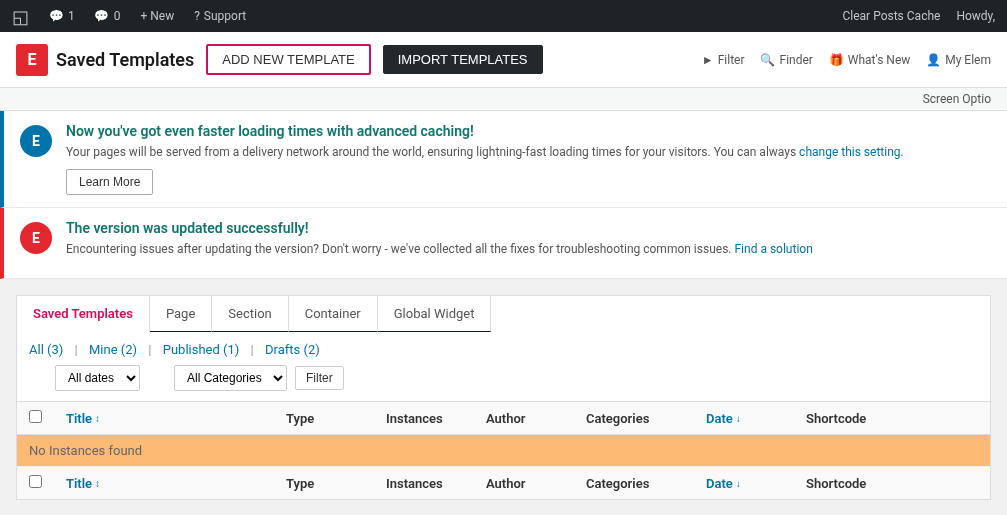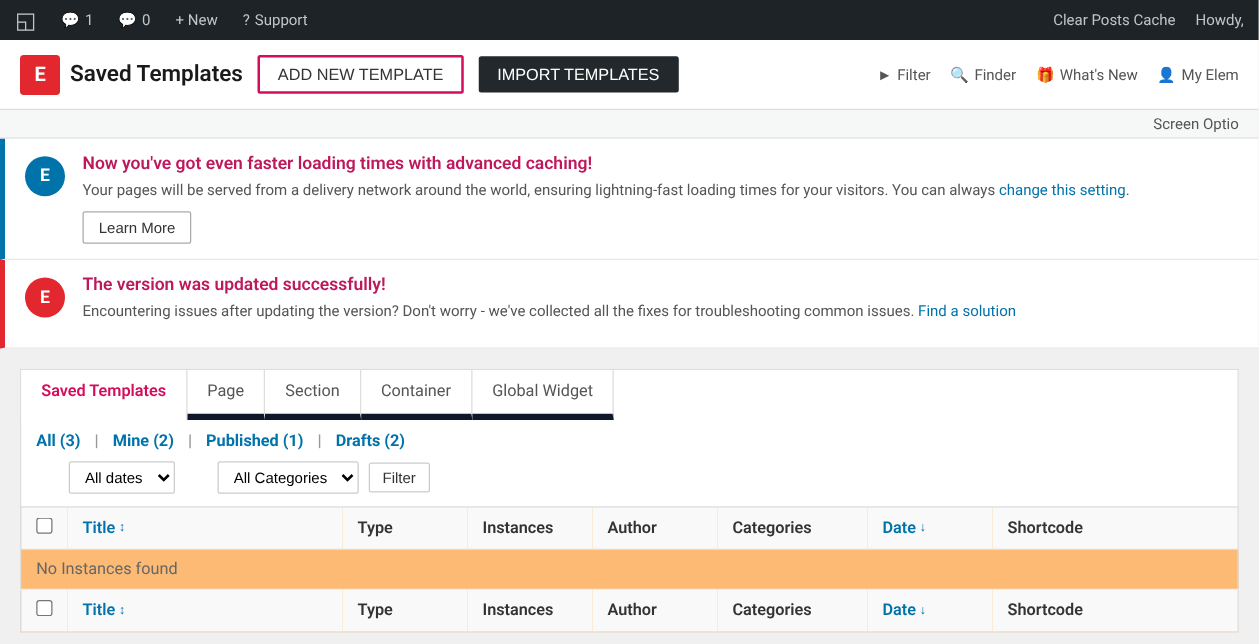--- a/index.html
+++ b/index.html
@@ -22,36 +22,36 @@
     .header-right-item { display: flex; align-items: center; gap: 4px; cursor: pointer; color: #555; }
     .screen-options-bar { background: #f6f7f7; border-bottom: 1px solid #ddd; padding: 4px 16px; text-align: right; font-size: 12px; color: #555; }
 
     
     .notifications-area { padding: 0; }
     .notice { background: #fff; border-left: 4px solid #0073aa; padding: 12px 16px 12px 16px; margin: 0; display: flex; gap: 14px; align-items: flex-start; border-bottom: 1px solid #e8e8e8; }
     .notice-warning { border-left-color: #e2272e; }
     .notice-icon { width: 32px; height: 32px; border-radius: 50%; background: #0073aa; display: flex; align-items: center; justify-content: center; color: #fff; font-weight: bold; font-size: 14px; flex-shrink: 0; margin-top: 2px; }
     .notice-icon-red { background: #e2272e; }
     .notice-content { flex: 1; }
-    .notice-title { font-size: 14px; font-weight: 600; color: #be185d; margin-bottom: 4px; }
+    .notice-title { font-size: 14px; font-weight: 600; color: #0f766e; margin-bottom: 4px; }
     .notice-body { font-size: 12px; color: #555; line-height: 1.5; margin-bottom: 8px; }
     .notice-body a { color: #0073aa; text-decoration: none; }
     .learn-more-btn { border: 1px solid #aaa; background: #fff; padding: 5px 12px; font-size: 12px; cursor: pointer; border-radius: 2px; color: #333; }
 
     
     .main-content { padding: 16px; background: #f0f0f1; }
 
     
     .tabs-bar { background: #fff; border: 1px solid #ddd; border-bottom: none; display: flex; margin-bottom: 0; }
-    .tab-item { padding: 10px 16px; font-size: 13px; cursor: pointer; border-right: 1px solid #ddd; color: #555; border-bottom: 5px solid #0f172a; }
+    .tab-item { padding: 10px 16px; font-size: 13px; cursor: pointer; border-right: 1px solid #ddd; color: #555; border-bottom: 1px solid #0f172a; }
     .tab-item.active { background: #fff; color: #d30c5c; font-weight: 600; border-bottom: 1px solid #fff; margin-bottom: -1px; }
 
     
     .filter-area { background: #fff; border: 1px solid #ddd; border-top: none; padding: 10px 12px 0 12px; }
-    .filter-links { font-size: 13px; margin-bottom: 8px; font-weight: bold; }
+    .filter-links { font-size: 13px; margin-bottom: 8px; }
     .filter-links a { color: #0073aa; text-decoration: none; margin-right: 8px; }
     .filter-links .sep { color: #999; margin-right: 8px; }
     .filter-controls { display: flex; gap: 8px; margin-bottom: 10px; align-items: center; }
     .filter-select { padding: 4px 8px; border: 1px solid #ccc; font-size: 12px; background: #fff; border-radius: 2px; cursor: pointer; margin-left: 26px; }
     .filter-btn { background: #fff; border: 1px solid #ccc; padding: 4px 10px; font-size: 12px; cursor: pointer; border-radius: 2px; color: #333; }
 
     
     .templates-table { background: #fdba74; border: 1px solid #ddd; border-top: none; width: 100%; border-collapse: collapse; }
     .templates-table th { background: #f9f9f9; border-bottom: 1px solid #ddd; padding: 8px 12px; font-size: 13px; font-weight: 600; text-align: left; color: #333; }
     .templates-table th a { color: #0073aa; text-decoration: none; display: flex; align-items: center; gap: 3px; }

